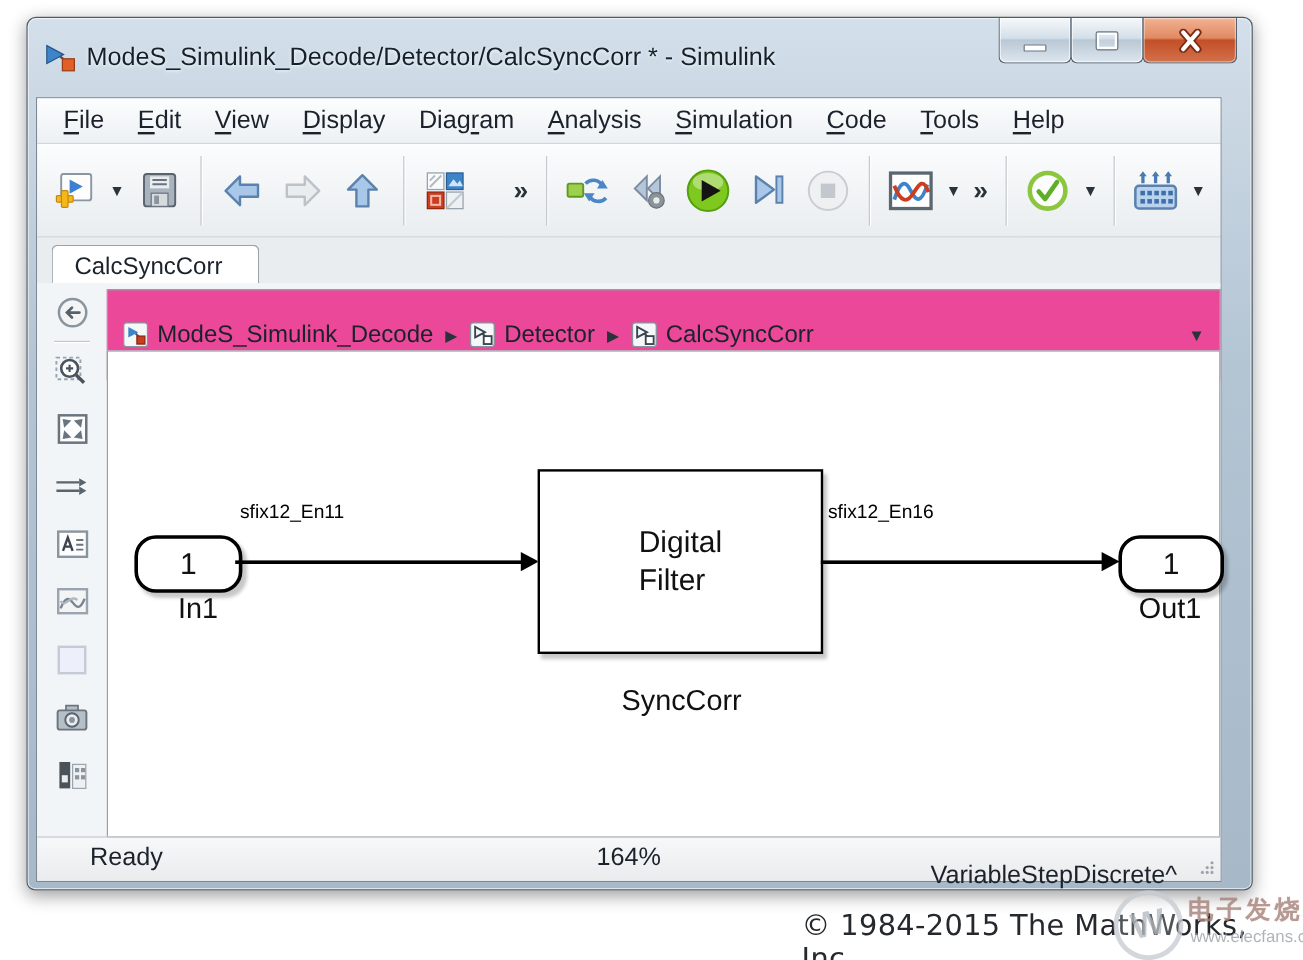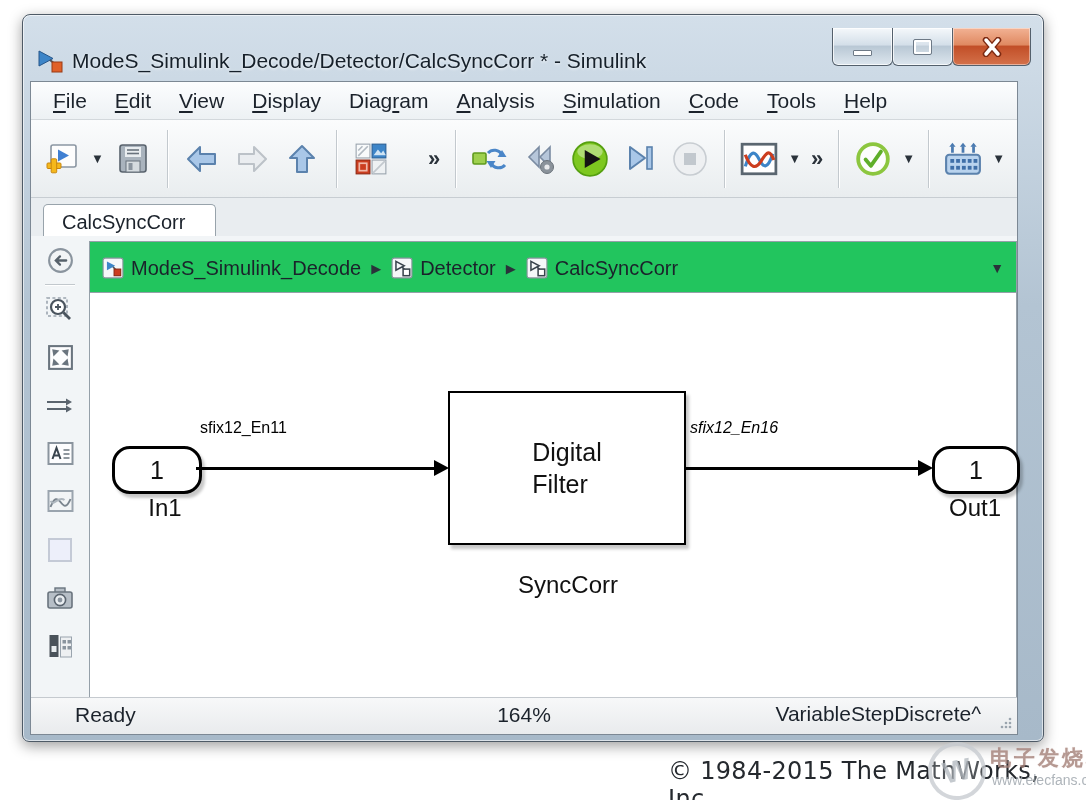--- a/index.html
+++ b/index.html
@@ -5,21 +5,21 @@
   html,body{margin:0;padding:0;background:#fff;}
   .page{position:relative;width:1086px;height:800px;background:#fff;overflow:hidden;
         font-family:"Liberation Sans",sans-serif;}
 
   
   .win{position:absolute;left:22px;top:14px;width:1020px;height:726px;
        border:1px solid #4e5a66;border-radius:8px 8px 7px 7px;
        background:linear-gradient(#d3dfea,#b3c4d3 40%,#a7b9c9);
        box-shadow:0 4px 14px rgba(0,0,0,.38), inset 0 0 0 1px rgba(255,255,255,.6);}
   .titlebar{position:absolute;left:0;top:0;right:0;height:66px;display:flex;align-items:center;
-            padding-left:14px;margin-top:13px;}
+            padding-left:14px;}
   .title-text{font-size:21px;color:#16202a;margin-left:9px;
               text-shadow:0 1px 3px rgba(255,255,255,.9);white-space:nowrap;}
   .winbtns{position:absolute;top:0;right:12px;display:flex;}
   .wbtn{height:37px;border:1px solid #54606c;border-top:none;border-radius:0 0 6px 6px;
         display:flex;align-items:center;justify-content:center;margin-left:-1px;
         background:linear-gradient(#f5f8fb,#d4dfe9 45%,#b9c8d5 50%,#dde6ee);
         box-shadow:inset 0 0 0 1px rgba(255,255,255,.75);}
   .wbtn.min,.wbtn.max{width:59px;}
   .wbtn.close{width:77px;background:linear-gradient(#f2b294,#e08a62 45%,#c24f28 50%,#d4714a);
         box-shadow:inset 0 0 0 1px rgba(255,255,255,.45);}
@@ -54,22 +54,22 @@
 
   .content{position:absolute;left:0;right:0;top:154px;bottom:36px;background:#f2f5f7;}
   .rail{position:absolute;left:0;top:0;bottom:0;width:58px;display:flex;flex-direction:column;
         align-items:center;background:#f2f5f7;}
   .rail-btn{width:34px;height:32px;display:flex;align-items:center;justify-content:center;margin-top:8px;}
   .rail-sep{width:30px;height:1px;background:#c2c8cd;box-shadow:0 1px 0 #fff;margin:8px 0 10px;}
   .rail-icons{display:flex;flex-direction:column;align-items:center;gap:19px;}
   .rail-ic{width:30px;height:29px;display:flex;align-items:center;justify-content:center;}
 
   .main{position:absolute;left:58px;right:0;top:0;bottom:0;}
-  .crumbbar{position:absolute;left:0;right:0;top:5px;height:42px;background:#22c55e;
-            border:1px solid #95a0a9;display:flex;align-items:center;padding:5px 12px;font-size:20px;color:#1b222b;}
+  .crumbbar{position:absolute;left:0;right:0;top:5px;height:42px;background:#ec4899;
+            border:1px solid #95a0a9;display:flex;align-items:center;padding:16px 12px;font-size:20px;color:#1b222b;}
   .crumb{display:flex;align-items:center;gap:7px;margin-right:10px;}
   .crumb-sep{font-size:13px;color:#2a323a;margin-right:10px;}
   .crumb-caret{margin-left:auto;font-size:14px;color:#2a323a;}
 
   
   .canvas{position:absolute;left:0;right:0;top:56px;bottom:0;background:#fff;
           border:1px solid #95a0a9;}
   .blk{position:absolute;background:#fff;border:3px solid #000;
        box-shadow:3px 4px 3px rgba(0,0,0,.22);display:flex;align-items:center;justify-content:center;}
   .port{border-radius:18px;font-size:25px;color:#111;}
@@ -81,29 +81,29 @@
   .lbl-in1{left:20px;top:201px;width:110px;}
   .lbl-out1{left:830px;top:201px;width:110px;}
   .lbl-synccorr{left:358px;top:278px;width:240px;}
   .wire{position:absolute;height:2.5px;background:#000;top:174px;}
   .wire.w1{left:106px;width:240px;}
   .wire.w2{left:594px;width:236px;}
   .arrowhead{position:absolute;top:167px;width:0;height:0;
              border-left:15px solid #000;border-top:8.5px solid transparent;border-bottom:8.5px solid transparent;}
   .ah1{left:344px;} .ah2{left:828px;}
   .sig-label{position:absolute;top:126px;font-size:16px;color:#000000;text-align:right;}
-  .sig1{left:110px;} .sig2{left:600px;font-style:italic;}
+  .sig1{left:110px;} .sig2{left:600px;}
 
   
   .statusbar{position:absolute;left:0;right:0;bottom:0;height:36px;
              background:linear-gradient(#f7f8f9,#e9ebed);border-top:1px solid #c5cacf;
              font-size:21px;color:#1b222b;}
   .st-ready{position:absolute;left:12px;top:5px;margin-left:32px;}
   .st-zoom{position:absolute;left:0;right:0;top:5px;text-align:center;}
-  .st-solver{position:absolute;right:36px;top:4px;}
+  .st-solver{position:absolute;right:36px;top:20px;}
   .grip{position:absolute;right:4px;bottom:4px;}
 
   
   .copyright{position:absolute;left:668px;top:757px;font-size:24px;color:#25292e;
              font-family:"DejaVu Sans",sans-serif;letter-spacing:.3px;}
   .wm{position:absolute;left:924px;top:738px;width:170px;height:62px;opacity:.8;}
   .wm-circle{position:absolute;left:4px;top:4px;width:50px;height:50px;border-radius:50%;
              border:4px solid #c9cdd2;color:#b6bcc2;font-size:30px;font-weight:bold;
              display:flex;align-items:center;justify-content:center;transform:rotate(-12deg);
              background:rgba(255,255,255,.25);}

